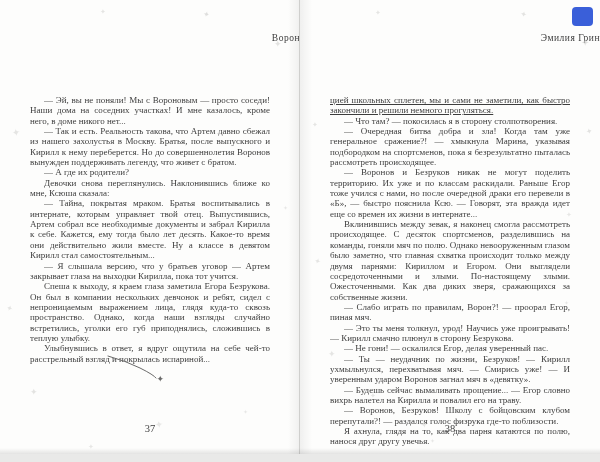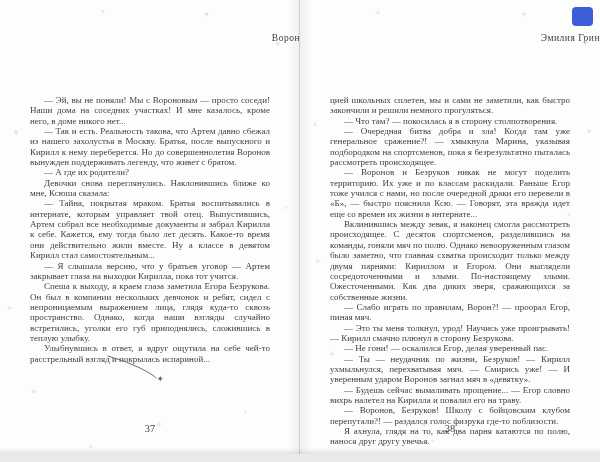--- a/index.html
+++ b/index.html
@@ -42,21 +42,21 @@
     width: 100%; text-align: right;
     font-size: 9.5px; color: #3d3d3d;
     letter-spacing: 0.5px;
   }
   .body-text {
     position: absolute; left: 30px; width: 240px;
     font-size: 9px; line-height: 10.35px;
     text-align: justify; color: #3d3d3d;
   }
   .body-text p { margin: 0; text-indent: 14px; }
-  .page.right .body-text p:first-child { text-indent: 0; }
+  .page.right .body-text p:first-child { text-indent: 0; text-decoration: underline; }
   .body-main  { top: 47px; margin-top: 48px; }
   .body-after { top: 386px; }
   .page-number {
     position: absolute; top: 423px; left: 0;
     width: 100%; text-align: center;
     font-size: 10.5px; color: #3d3d3d;
   }
   .divider {
     position: absolute; left: 104px; top: 352px;
     width: 62px; height: 32px;

